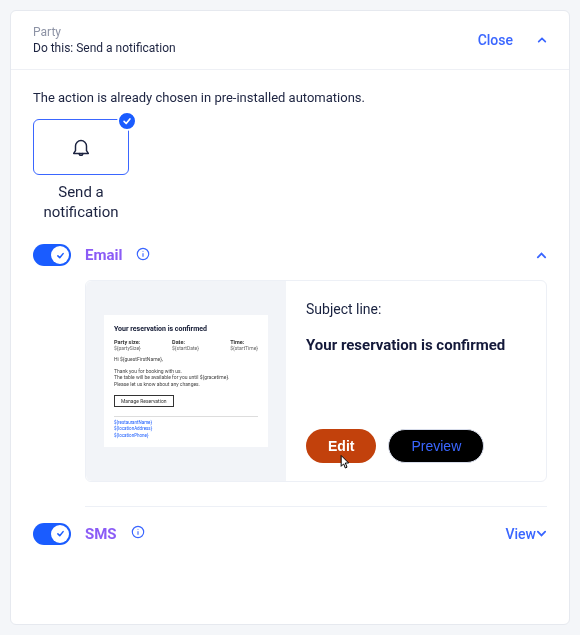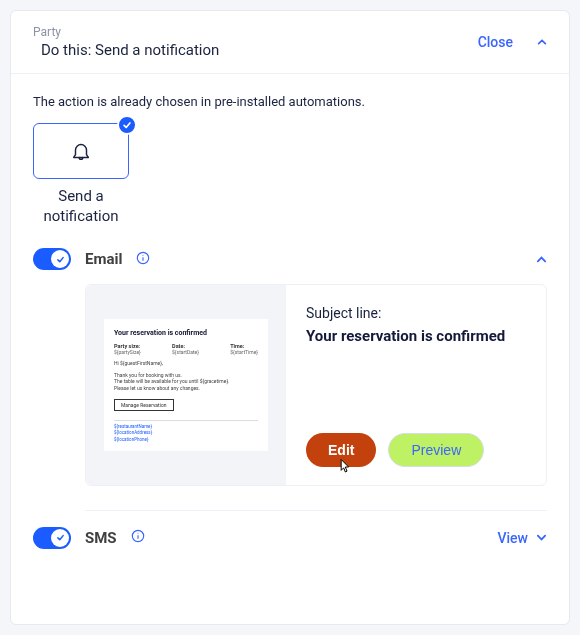--- a/index.html
+++ b/index.html
@@ -24,24 +24,23 @@
     align-items: center;
     padding: 14px 22px 14px 22px;
     border-bottom: 1px solid #eef0f5;
   }
   .hdr-left .hdr-eyebrow {
     font-size: 12px;
     color: #8d93a5;
     margin-bottom: 2px;
   }
   .hdr-left .hdr-title {
-    font-size: 15px;
+    font-size: 12px;
     color: #1c2340;
     font-weight: 400;
-    margin-left: 8px;
   }
   .close-btn {
     display: flex;
     align-items: center;
     gap: 24px;
     color: #3a66ff;
     font-size: 14px;
     cursor: pointer;
     font-weight: 500;
   }
@@ -125,32 +124,31 @@
     background: #fff;
     border-radius: 50%;
     display: flex;
     align-items: center;
     justify-content: center;
   }
   .toggle-knob svg { width: 9px; height: 9px; }
   .channel-name {
     font-size: 15px;
     font-weight: 700;
-    color: #404040;
+    color: #8b5cf6;
   }
   .info-icon svg { width: 14px; height: 14px; }
   .spacer { flex: 1; }
   .channel-caret svg { width: 11px; height: 11px; }
   .view-link {
     color: #3a66ff;
     font-size: 14px;
     font-weight: 500;
     display: flex;
     align-items: center;
-    gap: 8px;
     cursor: pointer;
   }
 
   .email-panel {
     margin-top: 14px;
     margin-left: 52px;
     border: 1px solid #edf0f6;
     border-radius: 6px;
     display: flex;
     gap: 20px;
@@ -206,21 +204,21 @@
 
   .detail-pane {
     flex: 1;
     padding: 20px 20px 18px 0;
     display: flex;
     flex-direction: column;
   }
   .subject-label {
     font-size: 14px;
     color: #18213f;
-    margin-bottom: 6px;
+    margin-bottom: 19px;
   }
   .subject-value {
     font-size: 15px;
     font-weight: 700;
     color: #14193a;
   }
   .detail-buttons {
     margin-top: auto;
     display: flex;
     gap: 12px;
@@ -232,21 +230,21 @@
     font-size: 14px;
     font-weight: 600;
     cursor: pointer;
     border: none;
   }
   .btn-primary {
     background: #c2410c;
     color: #fff;
   }
   .btn-outline {
-    background: #bef264;
+    background: #000000;
     color: #3a66ff;
     border: 1px solid #d7dcea;
     font-weight: 500;
   }
   .cursor {
     position: absolute;
     left: 30px;
     bottom: -14px;
     pointer-events: none;
   }

